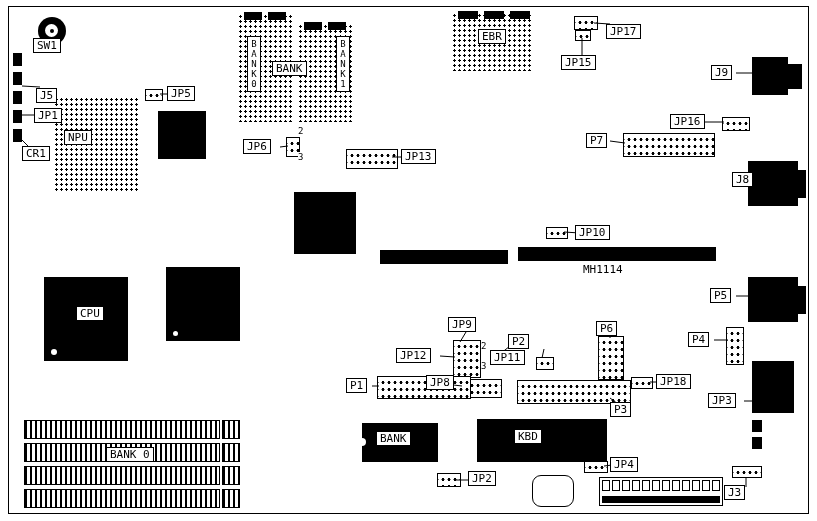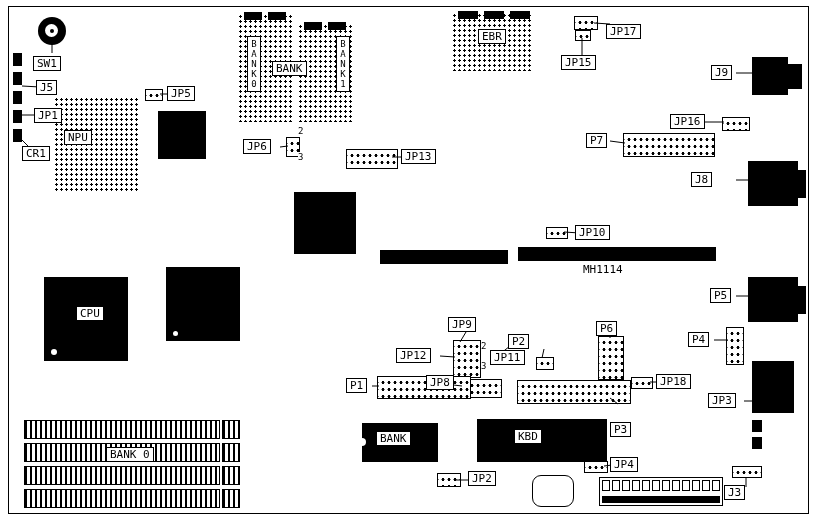--- a/index.html
+++ b/index.html
@@ -133,52 +133,52 @@
     <div class="cell"></div>
     <div class="cell"></div>
     <div class="cell"></div>
     <div class="cell"></div>
     <div class="cell"></div>
     <div class="cell"></div>
     <div class="cell"></div>
     <div class="bar"></div>
   </div>
 
-  <div class="lbl" style="left:33px;top:56px">SW1</div>
-  <div class="lbl" style="left:36px;top:80px">J5</div>
+  <div class="lbl" style="left:33px;top:38px">SW1</div>
+  <div class="lbl" style="left:36px;top:88px">J5</div>
   <div class="lbl" style="left:34px;top:108px">JP1</div>
   <div class="lbl" style="left:22px;top:146px">CR1</div>
   <div class="lbl" style="left:64px;top:130px">NPU</div>
   <div class="lbl" style="left:167px;top:86px">JP5</div>
   <div class="lbl" style="left:243px;top:139px">JP6</div>
   <div class="lbl" style="left:272px;top:61px">BANK</div>
   <div class="vlbl" style="left:247px;top:36px">BANK0</div>
   <div class="vlbl" style="left:336px;top:36px">BANK1</div>
   <div class="lbl" style="left:478px;top:29px">EBR</div>
   <div class="lbl" style="left:606px;top:24px">JP17</div>
   <div class="lbl" style="left:561px;top:55px">JP15</div>
   <div class="lbl" style="left:711px;top:65px">J9</div>
   <div class="lbl" style="left:670px;top:114px">JP16</div>
   <div class="lbl" style="left:586px;top:133px">P7</div>
-  <div class="lbl" style="left:691px;top:172px">J8</div>
+  <div class="lbl" style="left:732px;top:172px">J8</div>
   <div class="lbl" style="left:401px;top:149px">JP13</div>
   <div class="lbl" style="left:575px;top:225px">JP10</div>
   <div class="txt" style="left:583px;top:264px">MH1114</div>
   <div class="lbl" style="left:710px;top:288px">P5</div>
   <div class="lbl" style="left:76px;top:306px">CPU</div>
   <div class="lbl" style="left:688px;top:332px">P4</div>
   <div class="lbl" style="left:448px;top:317px">JP9</div>
   <div class="lbl" style="left:490px;top:350px">JP11</div>
   <div class="lbl" style="left:508px;top:334px">P2</div>
   <div class="lbl" style="left:596px;top:321px">P6</div>
   <div class="lbl" style="left:396px;top:348px">JP12</div>
   <div class="lbl" style="left:346px;top:378px">P1</div>
   <div class="lbl" style="left:426px;top:375px">JP8</div>
   <div class="lbl" style="left:656px;top:374px">JP18</div>
-  <div class="lbl" style="left:610px;top:422px">P3</div>
+  <div class="lbl" style="left:610px;top:402px">P3</div>
   <div class="lbl" style="left:708px;top:393px">JP3</div>
   <div class="lbl" style="left:106px;top:447px">BANK 0</div>
   <div class="lbl" style="left:376px;top:431px">BANK</div>
   <div class="lbl" style="left:514px;top:429px">KBD</div>
   <div class="lbl" style="left:468px;top:471px">JP2</div>
   <div class="lbl" style="left:610px;top:457px">JP4</div>
   <div class="lbl" style="left:724px;top:485px">J3</div>
 
   <div class="pint" style="left:298px;top:126px">2</div>
   <div class="pint" style="left:298px;top:152px">3</div>

